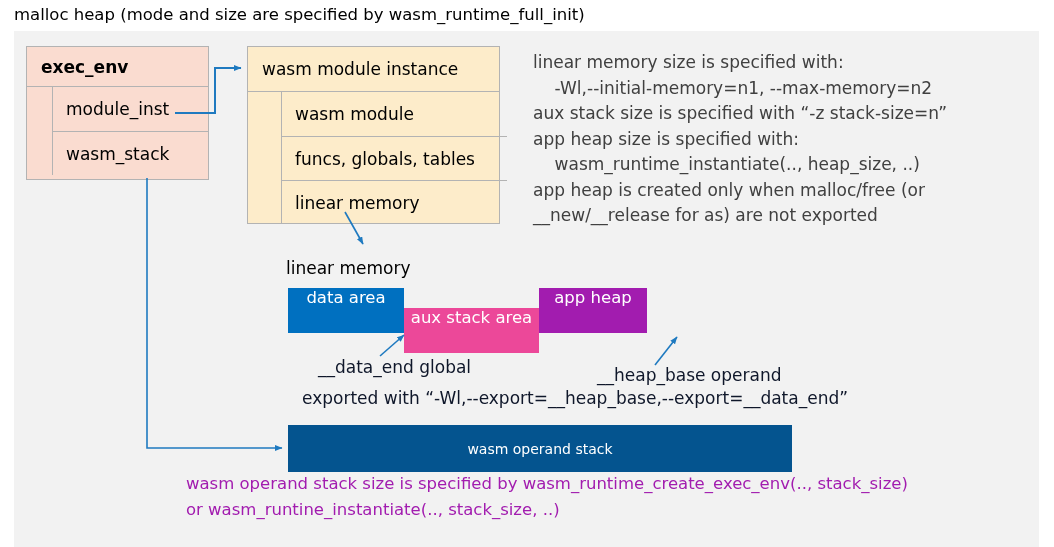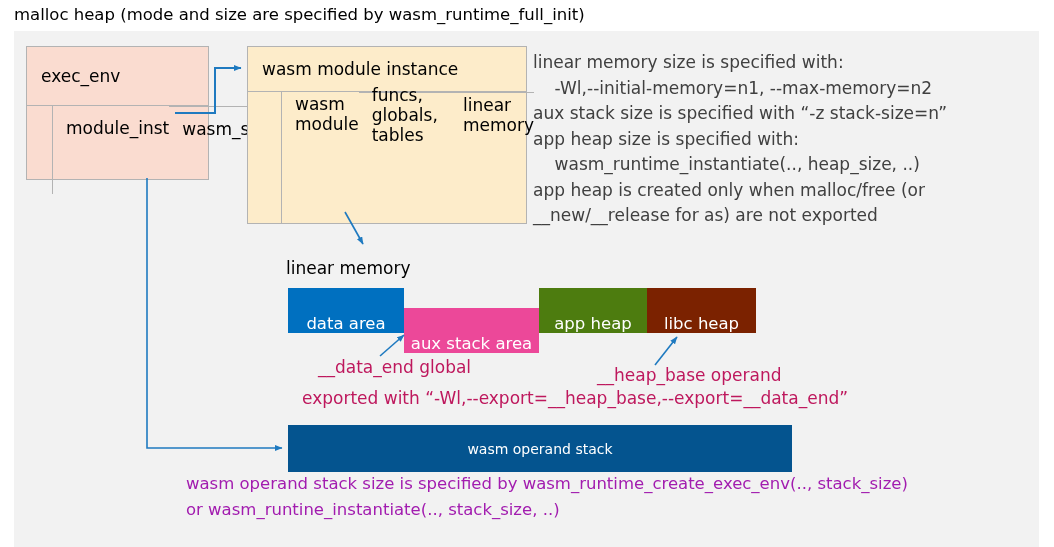--- a/index.html
+++ b/index.html
@@ -63,21 +63,21 @@
     width: 100%;
   }
   .struct .gutter {
     box-sizing: border-box;
     border-right: 1px solid #b3b3b3;
     flex: 0 0 auto;
   }
   .struct .rows {
     flex: 1 1 auto;
     display: flex;
-    flex-direction: row;
+    flex-direction: column;
   }
   .struct .row {
     box-sizing: border-box;
     display: flex;
     align-items: center;
     padding-left: 13px;
     font-size: 17px;
     color: #000;
   }
   .struct .row + .row {
@@ -85,30 +85,30 @@
   }
 
   
   #exec-env-box {
     left: 26px;
     top: 46px;
     width: 183px;
     height: 134px;
     background: #fadcd0;
   }
-  #exec-env-box .hdr { height: 59px; }
+  #exec-env-box .hdr { height: 40px; font-weight: bold; }
   #exec-env-box .body { height: 88px; }
   #exec-env-box .gutter { width: 26px; }
   #exec-env-box .row { height: 44px; }
 
   
   #wasm-module-instance-box {
     left: 247px;
     top: 46px;
-    width: 280px;
+    width: 253px;
     height: 178px;
     background: #fdecca;
   }
   #wasm-module-instance-box .hdr { height: 45px; }
   #wasm-module-instance-box .body { height: 132px; padding-left: 8px; }
   #wasm-module-instance-box .gutter { width: 26px; }
   #wasm-module-instance-box .row { height: 44px; }
 
   
   .desc-block {
@@ -135,38 +135,38 @@
   #memory-bar {
     position: absolute;
     left: 288px;
     top: 288px;
     height: 45px;
     display: flex;
   }
   .mem-seg {
     box-sizing: border-box;
     display: flex;
-    align-items: flex-end;
+    align-items: flex-start;
     justify-content: center;
     font-size: 16.5px;
     color: #ffffff;
     height: 45px;
   }
   .mem-seg.dashed {
     border: 3px dashed #000000;
     background: #f2f2f2;
     color: #1f3864;
     margin-left: 2px;
   }
 
   
   .annot {
     position: absolute;
     font-size: 17px;
-    color: #be185d;
+    color: #0f172a;
     white-space: nowrap;
   }
   #data-end-label  { left: 318px; top: 357px; }
   #heap-base-label { left: 597px; top: 365px; }
   #export-note     { left: 302px; top: 388px; }
 
   
   #operand-stack-box {
     position: absolute;
     left: 288px;
@@ -244,25 +244,22 @@
 
   <div class="linmem-label">linear memory</div>
 
   <div id="memory-bar">
       <div class="mem-seg" style="width: 116px; background: rgb(0, 112, 192);">
         <span>data area</span>
       </div>
       <div class="mem-seg" style="width: 135px; background: #ec4899; margin-top: 20px;">
         <span>aux stack area</span>
       </div>
-      <div class="mem-seg" style="width: 108px; background: #4d7c0f;">
+      <div class="mem-seg" style="width: 108px; background: #a21caf;">
         <span>app heap</span>
-      </div>
-      <div class="mem-seg" style="width: 109px; background: rgb(123, 34, 0);">
-        <span>libc heap</span>
       </div>
     </div>
 
   <div class="annot" id="data-end-label">__data_end global</div>
   <div class="annot" id="heap-base-label">__heap_base operand</div>
   <div class="annot" id="export-note">exported with “-Wl,--export=__heap_base,--export=__data_end”</div>
 
   <div id="operand-stack-box">
     <span>wasm operand stack</span>
   </div>

